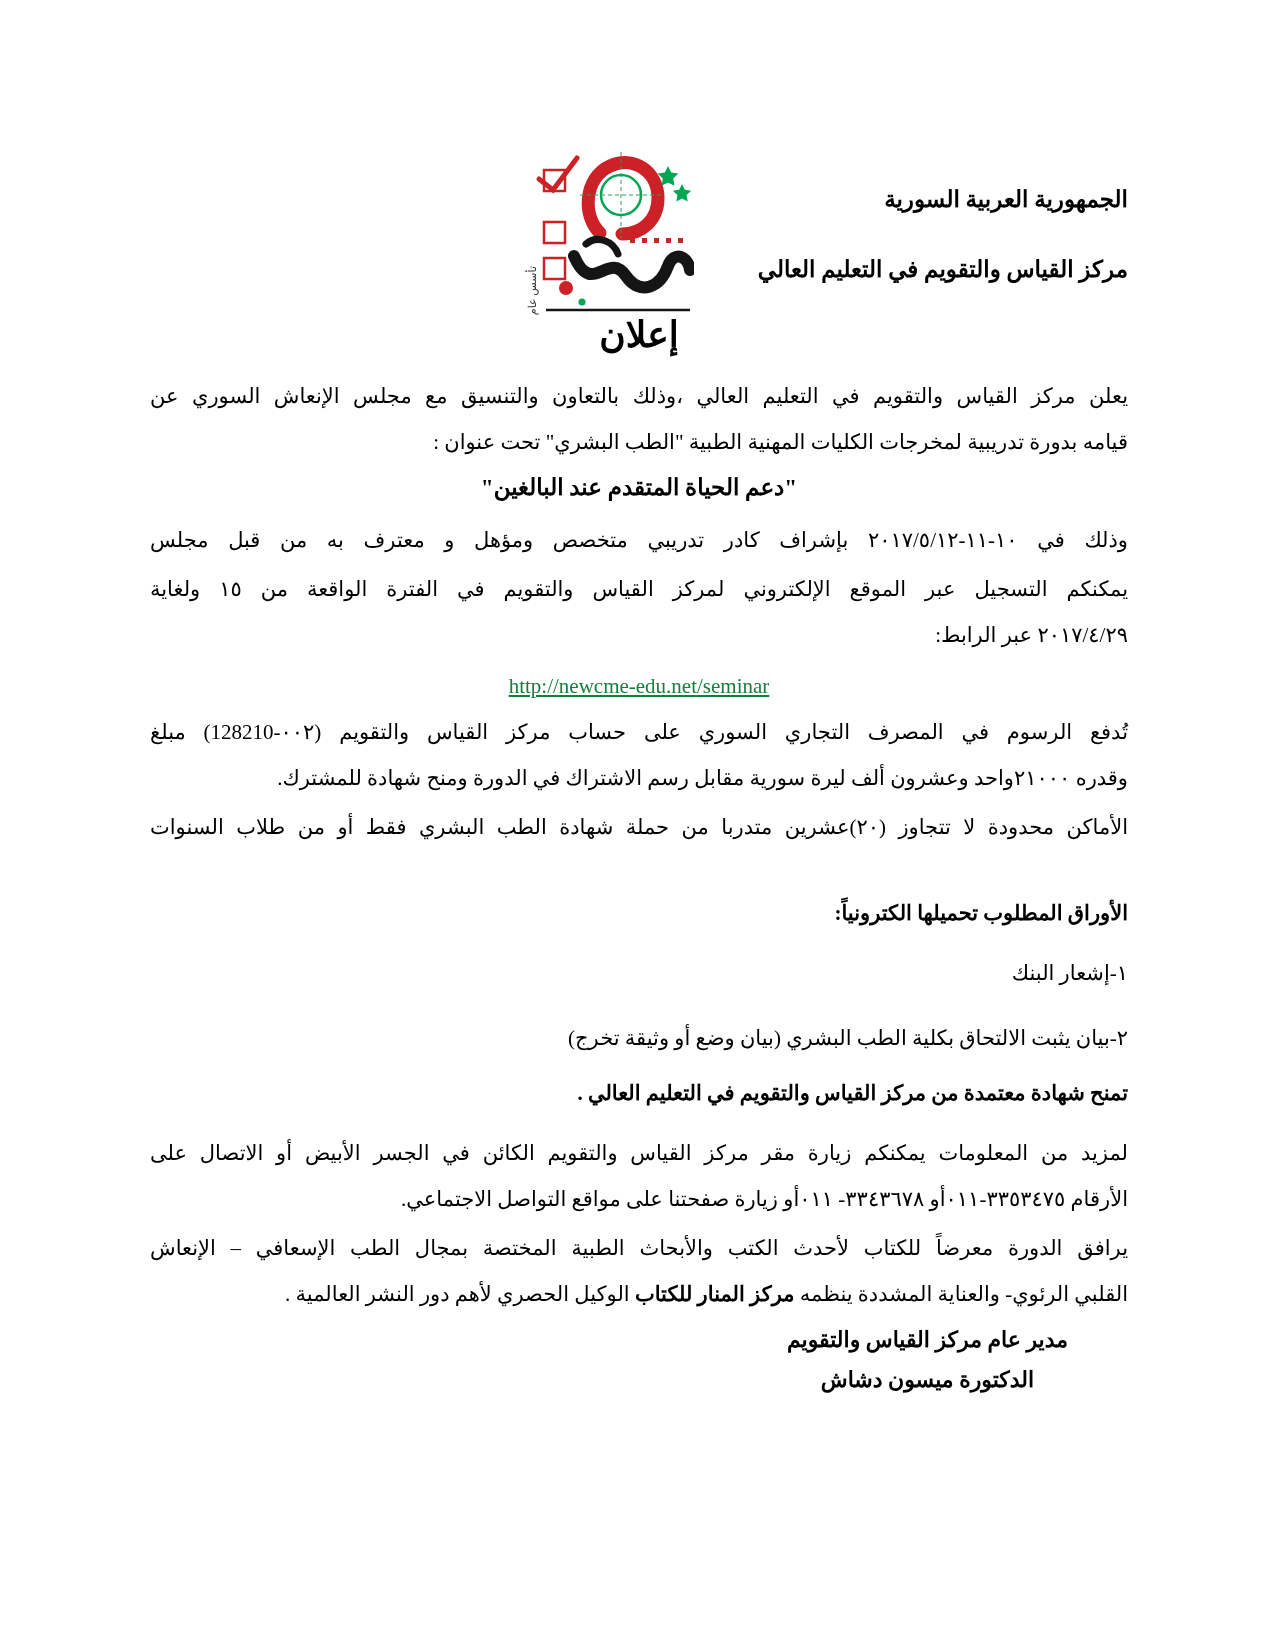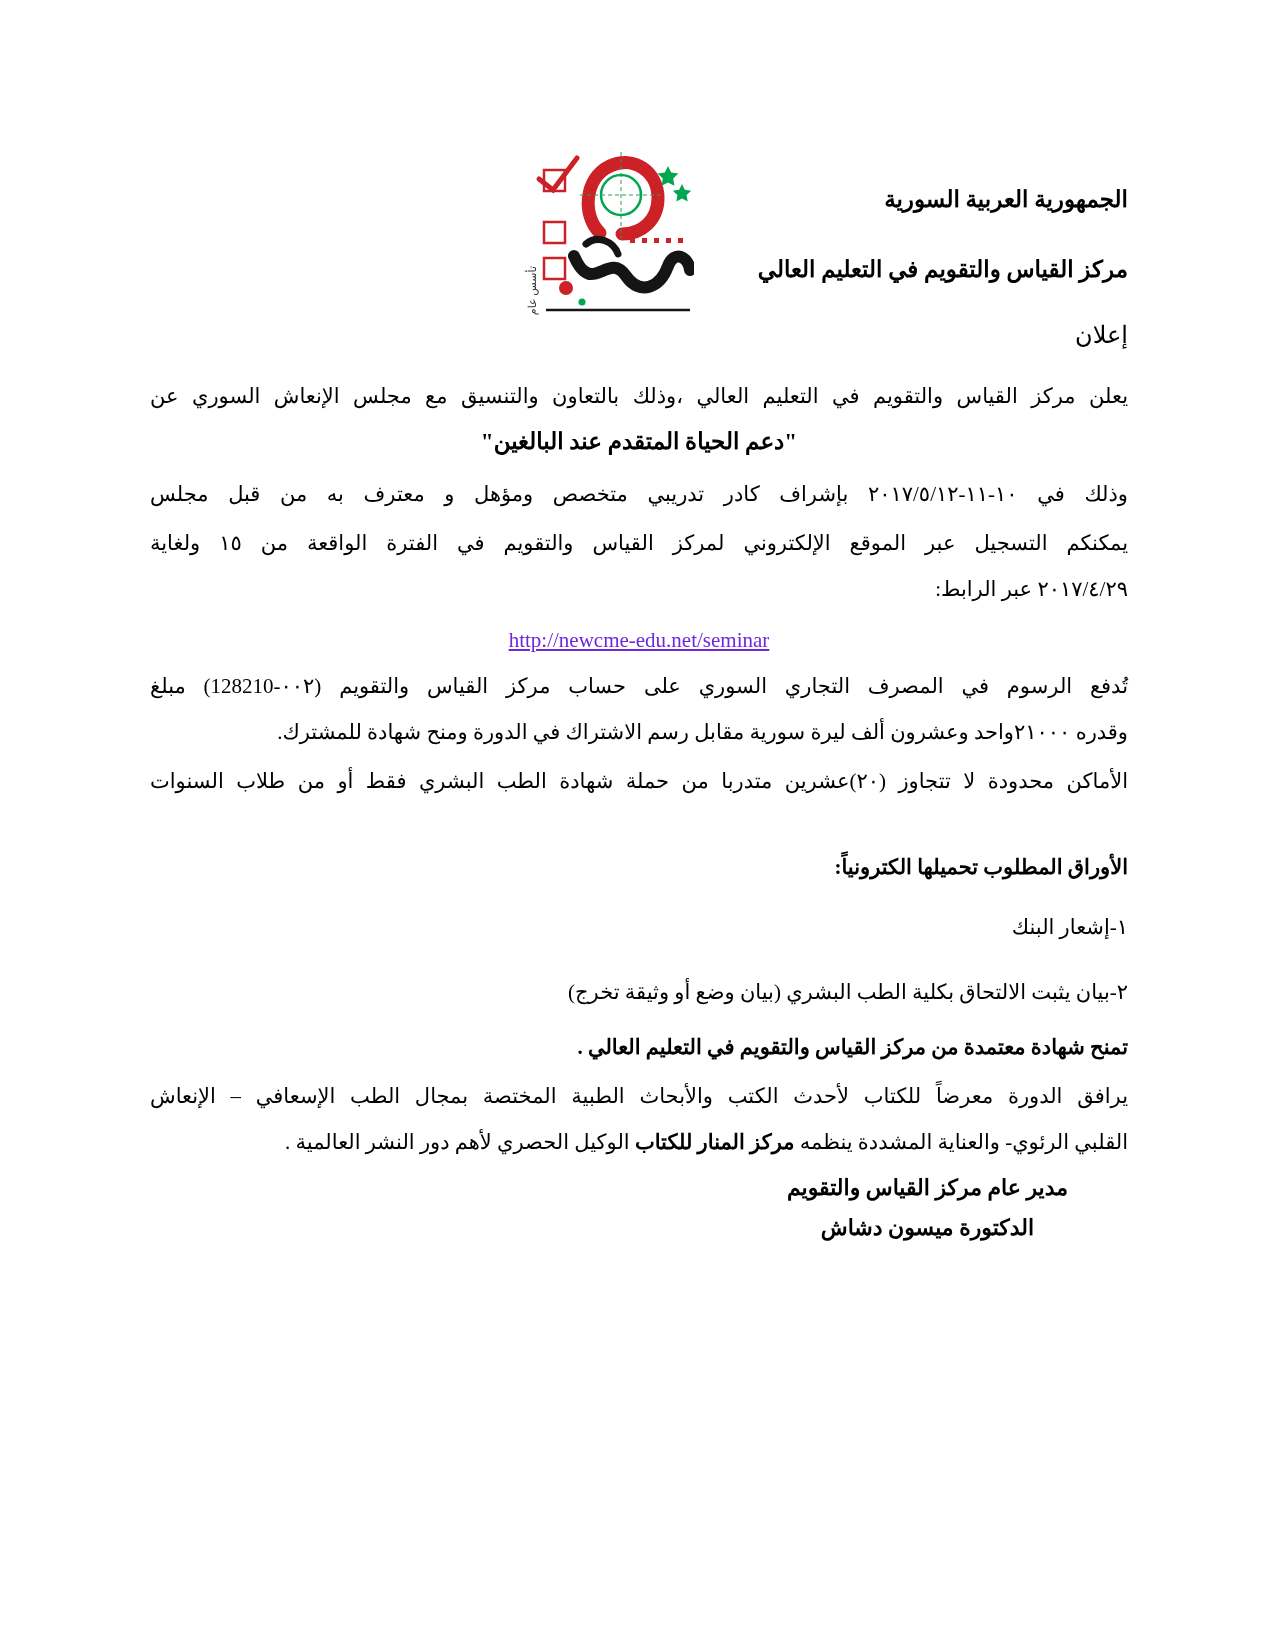--- a/index.html
+++ b/index.html
@@ -7,28 +7,28 @@
     width:1275px;height:1650px;background:#ffffff;position:relative;
     overflow:hidden;direction:rtl;color:#000;
     font-family:"Liberation Serif","DejaVu Serif",serif;
     margin:0 auto;
   }
   .content{position:absolute;top:0;left:150px;width:978px;}
   .line{font-size:21px;line-height:46px;}
   .just{text-align:justify;text-align-last:justify;}
   .right{text-align:right;}
   .bold{font-weight:bold;}
-  .doc-title{font-size:24px;font-weight:normal;line-height:46px;margin-top:312px;}
+  .doc-title{font-size:36px;font-weight:bold;text-align:center;line-height:46px;margin-top:312px;}
   .course-title{font-size:23px;font-weight:bold;text-align:center;line-height:46px;}
   .hdr-line{position:absolute;right:147px;font-size:23px;font-weight:bold;white-space:nowrap;text-align:right;}
   .hdr-republic{top:186px;}
   .hdr-center{top:256px;}
   .logo-wrap{position:absolute;left:522px;top:138px;width:172px;height:178px;}
   .link-line{font-size:21px;line-height:46px;text-align:center;}
-  .link-line a{color:#6d28d9;text-decoration:underline;cursor:pointer;}
+  .link-line a{color:#15803d;text-decoration:underline;cursor:pointer;}
   .sig-block{width:fit-content;margin-right:60px;text-align:center;font-weight:bold;}
   .sig-block .line{line-height:40px;font-size:22px;}
   .mt0{margin-top:0;} .mt3{margin-top:3px;} .mt5{margin-top:5px;} .mt6{margin-top:6px;}
   .mt9{margin-top:9px;} .mt10{margin-top:3px;} .mt14{margin-top:14px;} .mt15{margin-top:15px;}
   .mt19{margin-top:19px;} .mt40{margin-top:40px;}
 </style>
 </head>
 <body>
 
 <div class="page">
@@ -71,20 +71,21 @@
 
   <div class="hdr-line hdr-republic">الجمهورية العربية السورية</div>
   <div class="hdr-line hdr-center">مركز القياس والتقويم في التعليم العالي</div>
 
   <div class="content">
 
     <div class="doc-title">إعلان</div>
 
     <div class="para mt15">
       <div class="line just">يعلن مركز القياس والتقويم في التعليم العالي ،وذلك بالتعاون والتنسيق مع مجلس الإنعاش السوري عن</div>
+      <div class="line right">قيامه بدورة تدريبية لمخرجات الكليات المهنية الطبية "الطب البشري" تحت عنوان :</div>
     </div>
 
     <div class="course-title mt0">"دعم الحياة المتقدم عند البالغين"</div>
 
     <div class="para mt6">
       <div class="line just">وذلك في ١٠-١١-٢٠١٧/٥/١٢ بإشراف كادر تدريبي  متخصص ومؤهل و معترف به من قبل مجلس</div>
     </div>
 
     <div class="para mt3">
       <div class="line just">يمكنكم التسجيل عبر الموقع الإلكتروني لمركز القياس والتقويم في الفترة الواقعة من ١٥ ولغاية</div>
@@ -105,20 +106,24 @@
     </div>
 
     <div class="line right bold mt40">الأوراق المطلوب تحميلها الكترونياً:</div>
 
     <div class="line right mt14">١-إشعار البنك</div>
 
     <div class="line right mt19">٢-بيان يثبت الالتحاق بكلية الطب البشري (بيان وضع أو وثيقة تخرج)</div>
 
     <div class="line right bold mt9">تمنح شهادة معتمدة من مركز القياس والتقويم في التعليم العالي .</div>
 
+    <div class="para mt14">
+      <div class="line just">لمزيد من المعلومات يمكنكم زيارة مقر مركز القياس والتقويم الكائن في الجسر الأبيض أو الاتصال على</div>
+      <div class="line right">الأرقام ٣٣٥٣٤٧٥-٠١١أو ٣٣٤٣٦٧٨- ٠١١أو زيارة صفحتنا على مواقع التواصل الاجتماعي.</div>
+    </div>
 
     <div class="para mt3">
       <div class="line just">يرافق الدورة معرضاً للكتاب لأحدث الكتب والأبحاث الطبية المختصة بمجال الطب الإسعافي – الإنعاش</div>
       <div class="line right"><span>القلبي الرئوي- والعناية المشددة ينظمه </span><span class="bold">مركز المنار للكتاب</span><span> الوكيل الحصري لأهم دور النشر العالمية .</span></div>
     </div>
 
     <div class="sig-block mt10">
       <div class="line">مدير عام مركز القياس والتقويم</div>
       <div class="line">الدكتورة ميسون دشاش</div>
     </div>

